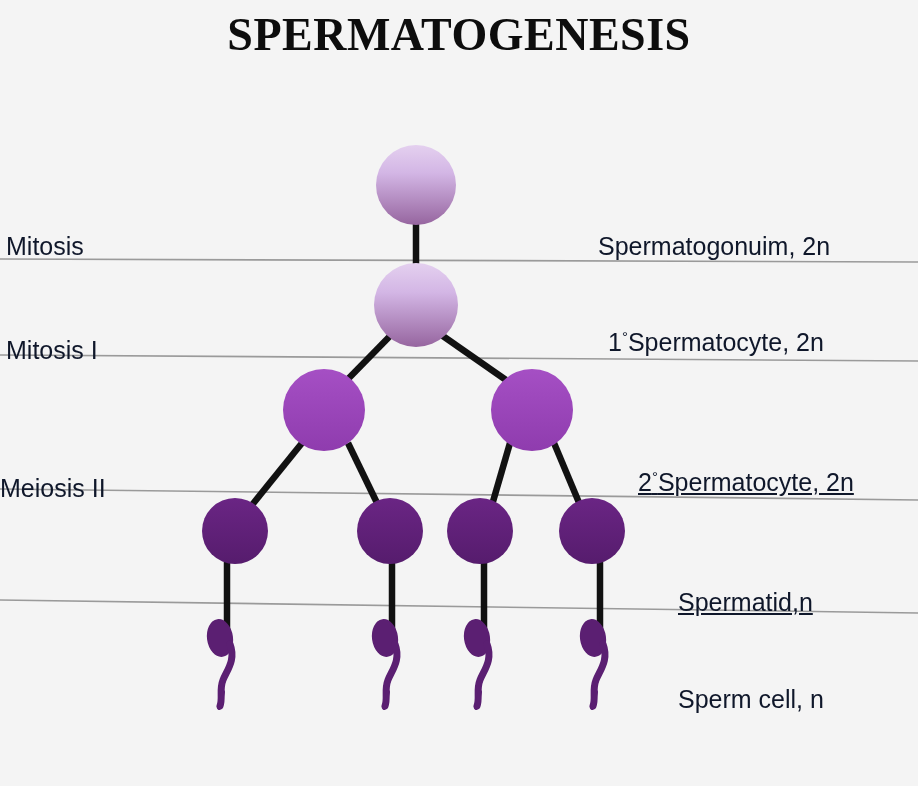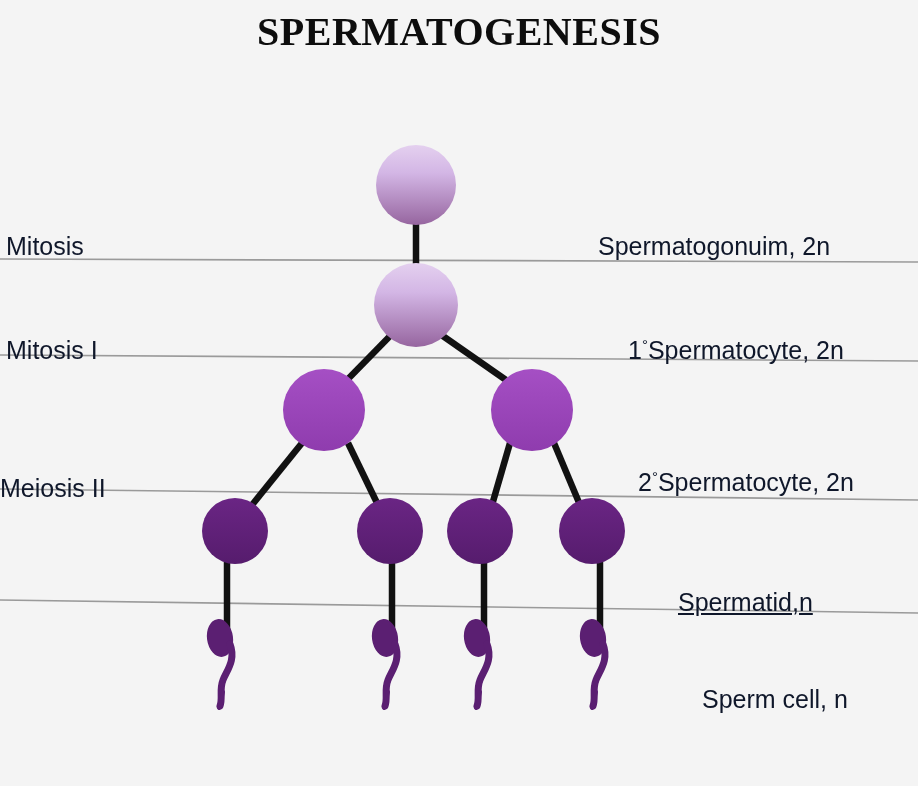--- a/index.html
+++ b/index.html
@@ -26,21 +26,21 @@
     height: 786px;
   }
   .title {
     position: absolute;
     top: 8px;
     left: 0;
     width: 918px;
     text-align: center;
     font-family: "Liberation Serif", serif;
     font-weight: bold;
-    font-size: 40px;
+    font-size: 46px;
     letter-spacing: 0.5px;
     color: #0d0d0d;
     white-space: nowrap;
   }
   .stage-label {
     position: absolute;
     font-family: "Liberation Sans", sans-serif;
     font-size: 25px;
     color: #0f172a;
     white-space: nowrap;
@@ -134,19 +134,19 @@
       </g>
   </svg>
 
   <div id="left-labels">
       <div class="stage-label label-left" style="top: 232px; left: 6px;">Mitosis</div>
       <div class="stage-label label-left" style="top: 336px; left: 6px;">Mitosis I</div>
       <div class="stage-label label-left" style="top: 474px; left: 0;">Meiosis II</div>
     </div>
   <div id="right-labels">
       <div class="stage-label label-right" style="top: 232px; left: 598px;"><span>Spermatogonuim, 2n</span></div>
-      <div class="stage-label label-right" style="top: 336px; left: 608px; margin-left: 20px;"><span>1</span><span class="deg">°</span><span>Spermatocyte, 2n</span></div>
-      <div class="stage-label label-right" style="top: 468px; left: 638px;"><span>2</span><span class="deg">°</span><span>Spermatocyte, 2n</span></div>
+      <div class="stage-label label-right" style="top: 328px; left: 608px;"><span>1</span><span class="deg">°</span><span>Spermatocyte, 2n</span></div>
+      <div class="stage-label label-right" style="top: 468px; left: 638px; text-decoration: underline;"><span>2</span><span class="deg">°</span><span>Spermatocyte, 2n</span></div>
       <div class="stage-label label-right" style="top: 588px; left: 678px; text-decoration: underline;"><span>Spermatid,n</span></div>
-      <div class="stage-label label-right" style="top: 685px; left: 678px; margin-left: 24px;"><span>Sperm cell, n</span></div>
+      <div class="stage-label label-right" style="top: 685px; left: 678px;"><span>Sperm cell, n</span></div>
     </div>
 
 </div>
 
 </body></html>

